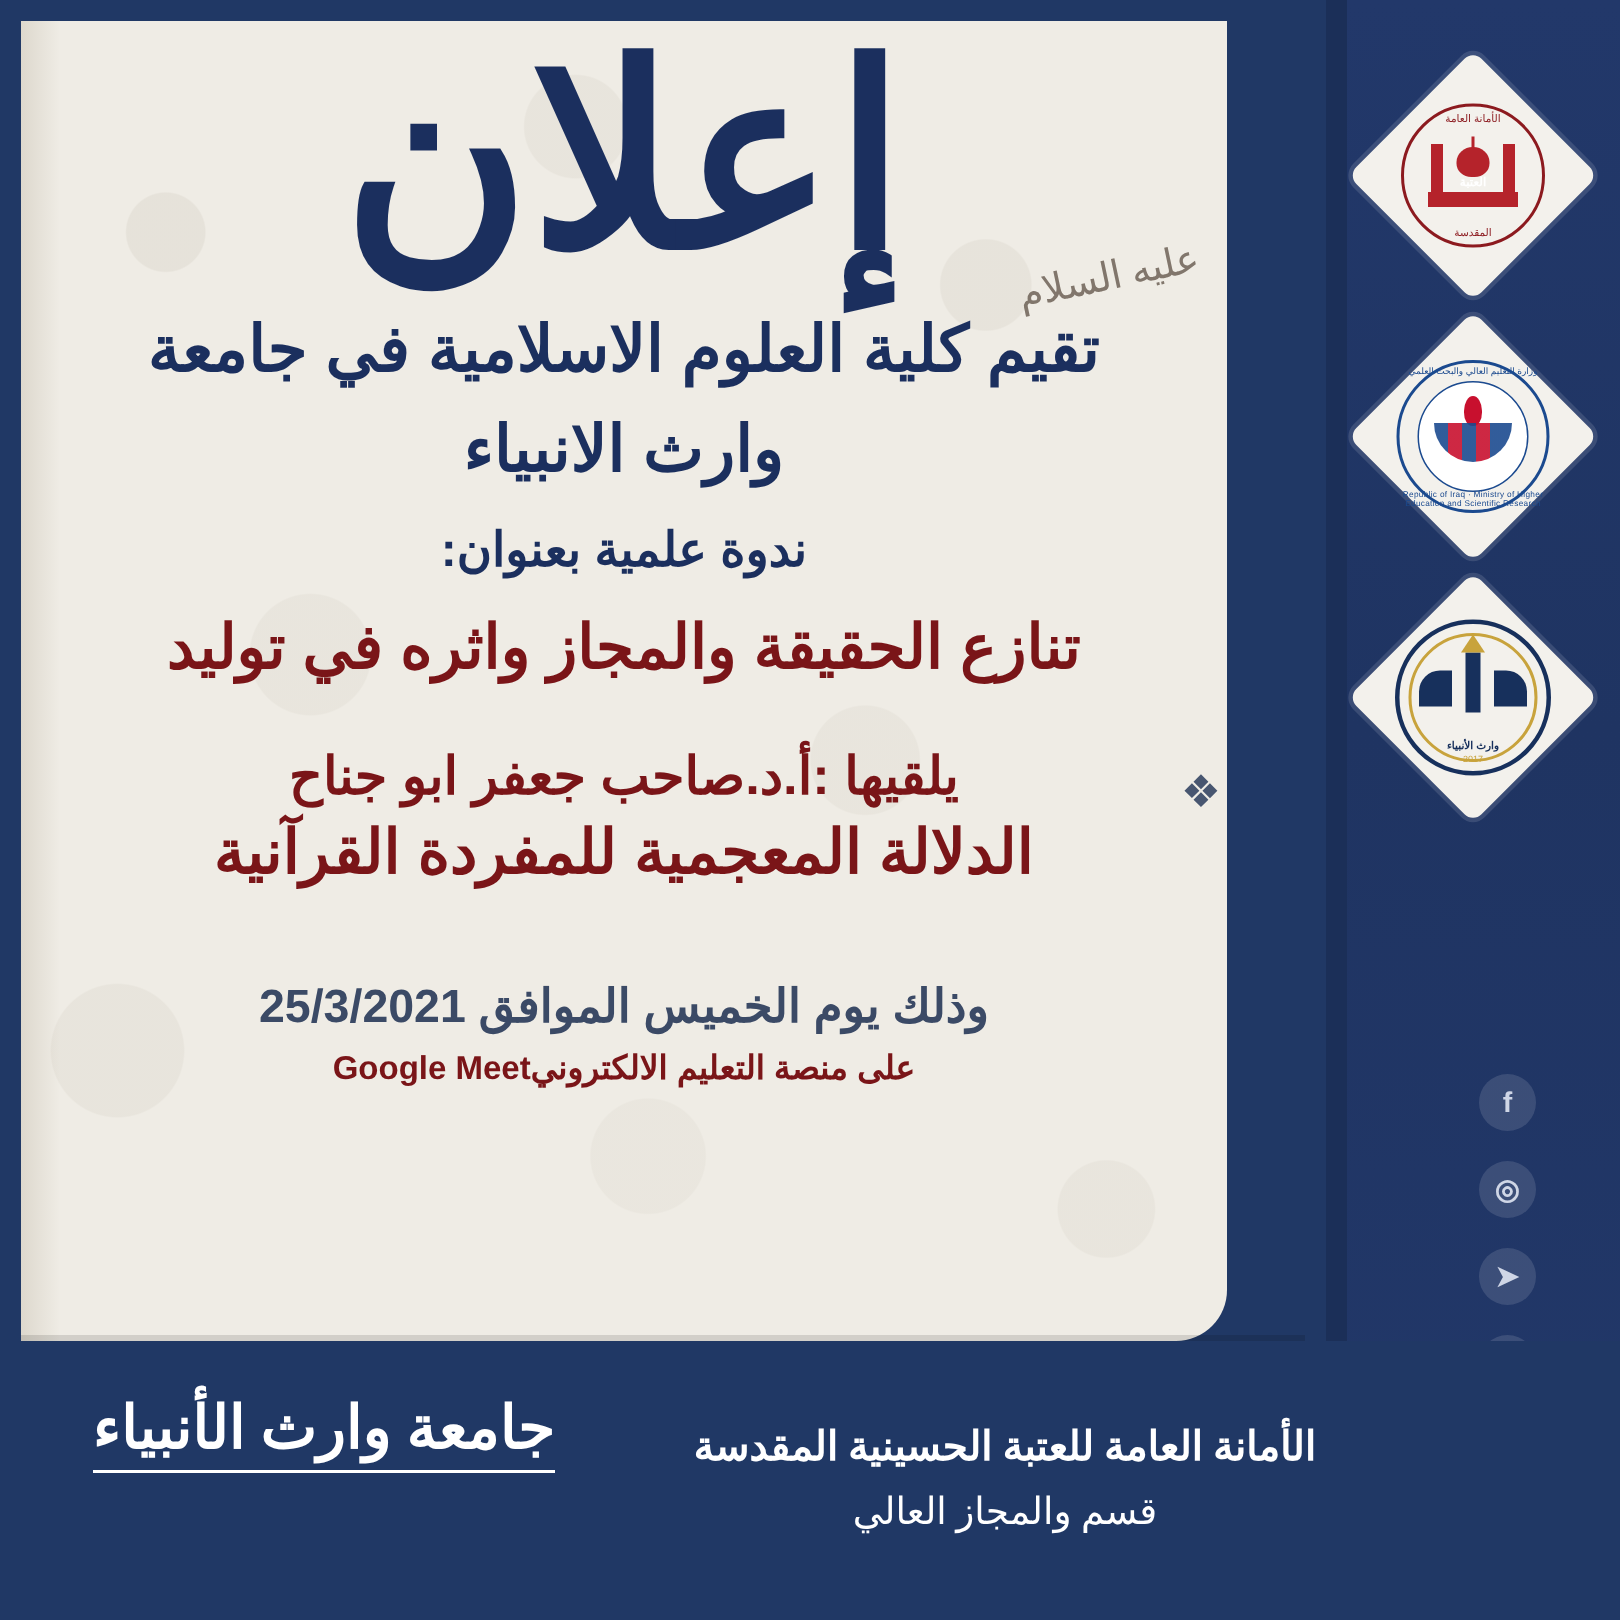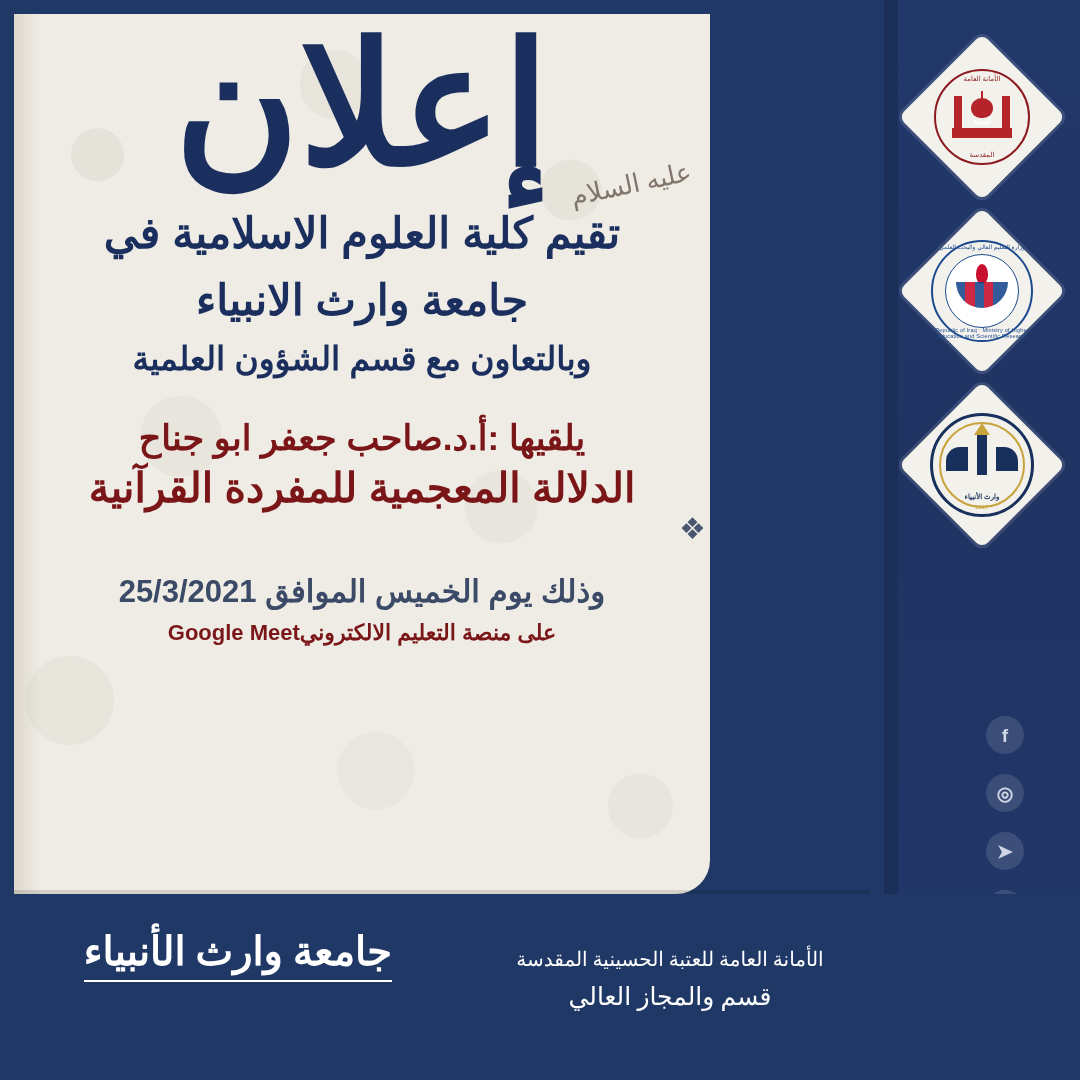--- a/index.html
+++ b/index.html
@@ -201,21 +201,21 @@
     display: flex; align-items: center; justify-content: center;
     font-size: 19px; font-weight: bold;
     line-height: 1;
   }
 
   
   .card {
     position: absolute;
     left: 14px;
     top: 14px;
-    width: 696px;
+    width: 804px;
     height: 880px;
     background: #efece5;
     border-radius: 0 0 34px 0;
     overflow: hidden;
   }
   
   .card .pattern {
     position: absolute; inset: 0;
     background-image:
       radial-gradient(circle at 12% 16%, rgba(150,140,120,0.10) 0 26px, transparent 27px),
@@ -346,21 +346,21 @@
     display: flex;
     align-items: center;
   }
 
   
   .uni-mark {
     position: absolute;
     left: 62px;
     top: 36px;
     width: 330px;
-    text-align: right;
+    text-align: left;
     color: #ffffff;
   }
   .uni-mark .ar {
     font-family: "Liberation Serif", serif;
     font-size: 40px;
     font-weight: bold;
     letter-spacing: 1px;
     line-height: 1.1;
     border-bottom: 2px solid #ffffff;
     padding-bottom: 6px;
@@ -376,23 +376,24 @@
   .footer-lines {
     position: absolute;
     right: 150px;
     top: 48px;
     text-align: center;
     width: 520px;
     color: #ffffff;
   }
   .footer-lines .fl1 {
     font-family: "Liberation Serif", serif;
-    font-size: 20px;
+    font-size: 27px;
     letter-spacing: 2px;
     line-height: 1.7;
+    font-weight: bold;
   }
   .footer-lines .fl2 {
     font-family: "Liberation Serif", serif;
     font-size: 25px;
     letter-spacing: 7px;
     line-height: 1.7;
   }
 
   
   .card-shadow {
@@ -481,21 +482,22 @@
     <div class="pattern"></div>
     <div class="left-edge"></div>
 
     <div class="headline">إعلان</div>
     <div class="calig-mark">عليه السلام</div>
 
     <div class="ornament">❖</div>
 
     <div class="body-text">
       <div class="ln l1">تقيم كلية العلوم الاسلامية في جامعة وارث الانبياء</div>
-      <div class="ln l2">وبالتعاون مع قسم الشؤون العلمية</div>
+      <div class="ln l3">ندوة علمية بعنوان:</div>
+      <div class="ln title-main">تنازع الحقيقة والمجاز واثره في توليد</div>
       <div class="ln speaker">يلقيها :أ.د.صاحب جعفر ابو جناح</div>
       <div class="ln title-main" style="margin-top:0">الدلالة المعجمية للمفردة القرآنية</div>
       <div class="ln when">وذلك يوم الخميس الموافق 25/3/2021</div>
       <div class="ln platform">
         <span>على منصة التعليم الالكتروني</span><span class="latin">Google Meet</span>
       </div>
     </div>
   </div>
 
   <div class="card-shadow"></div>

